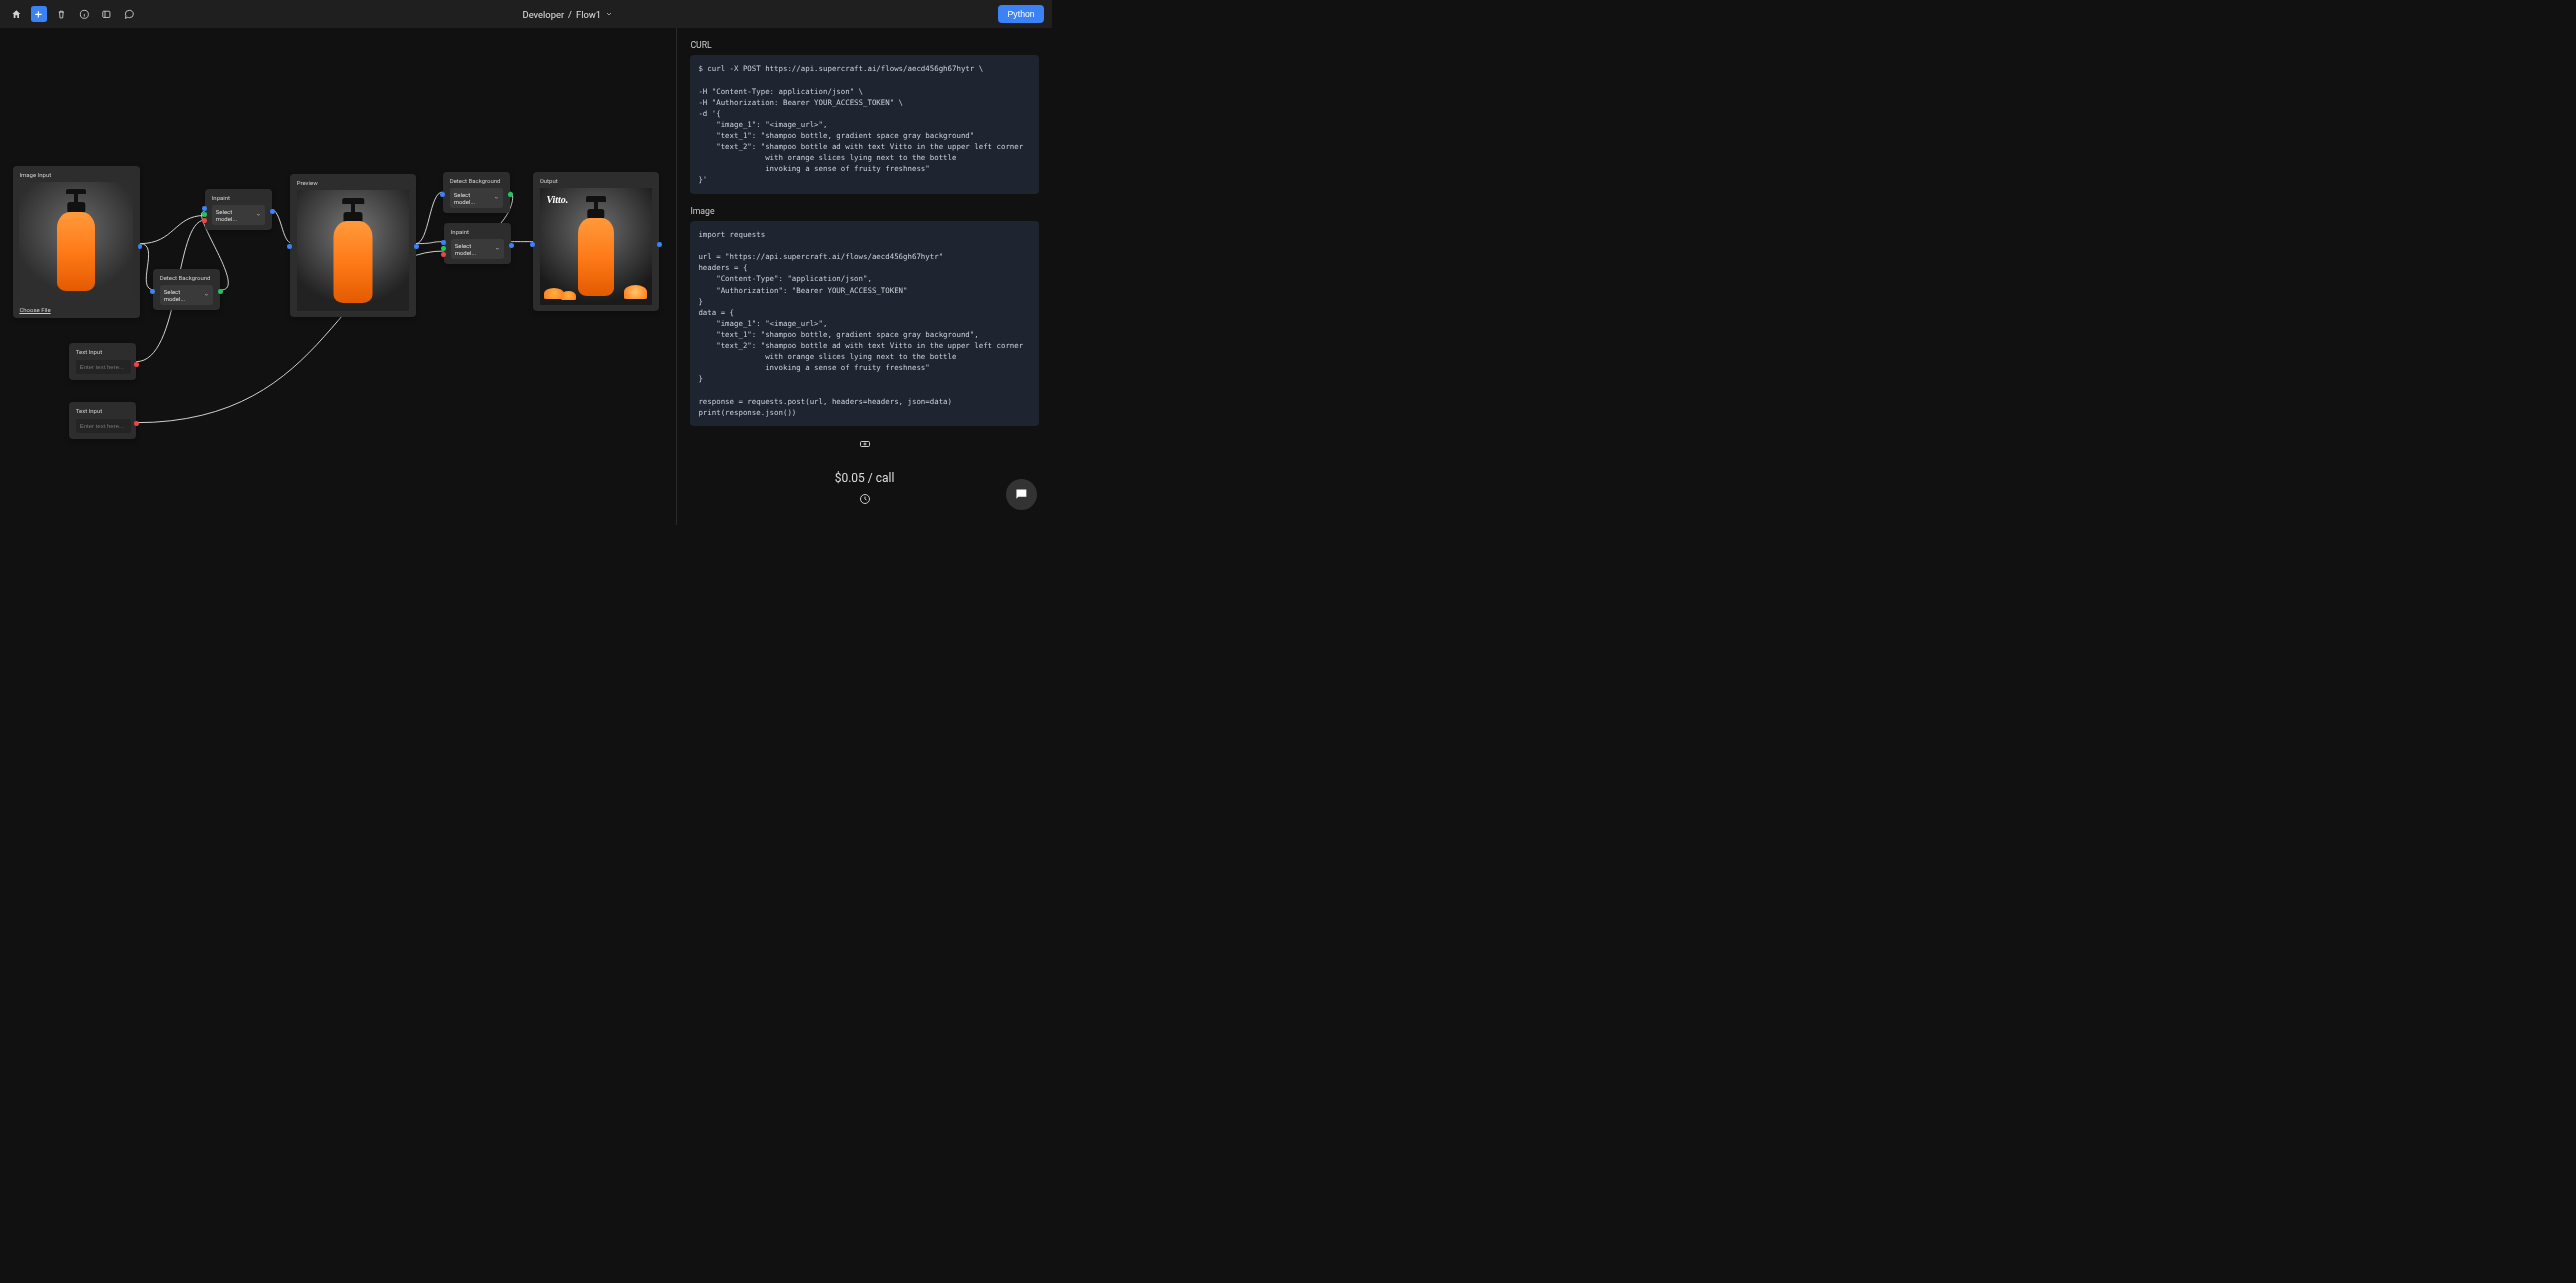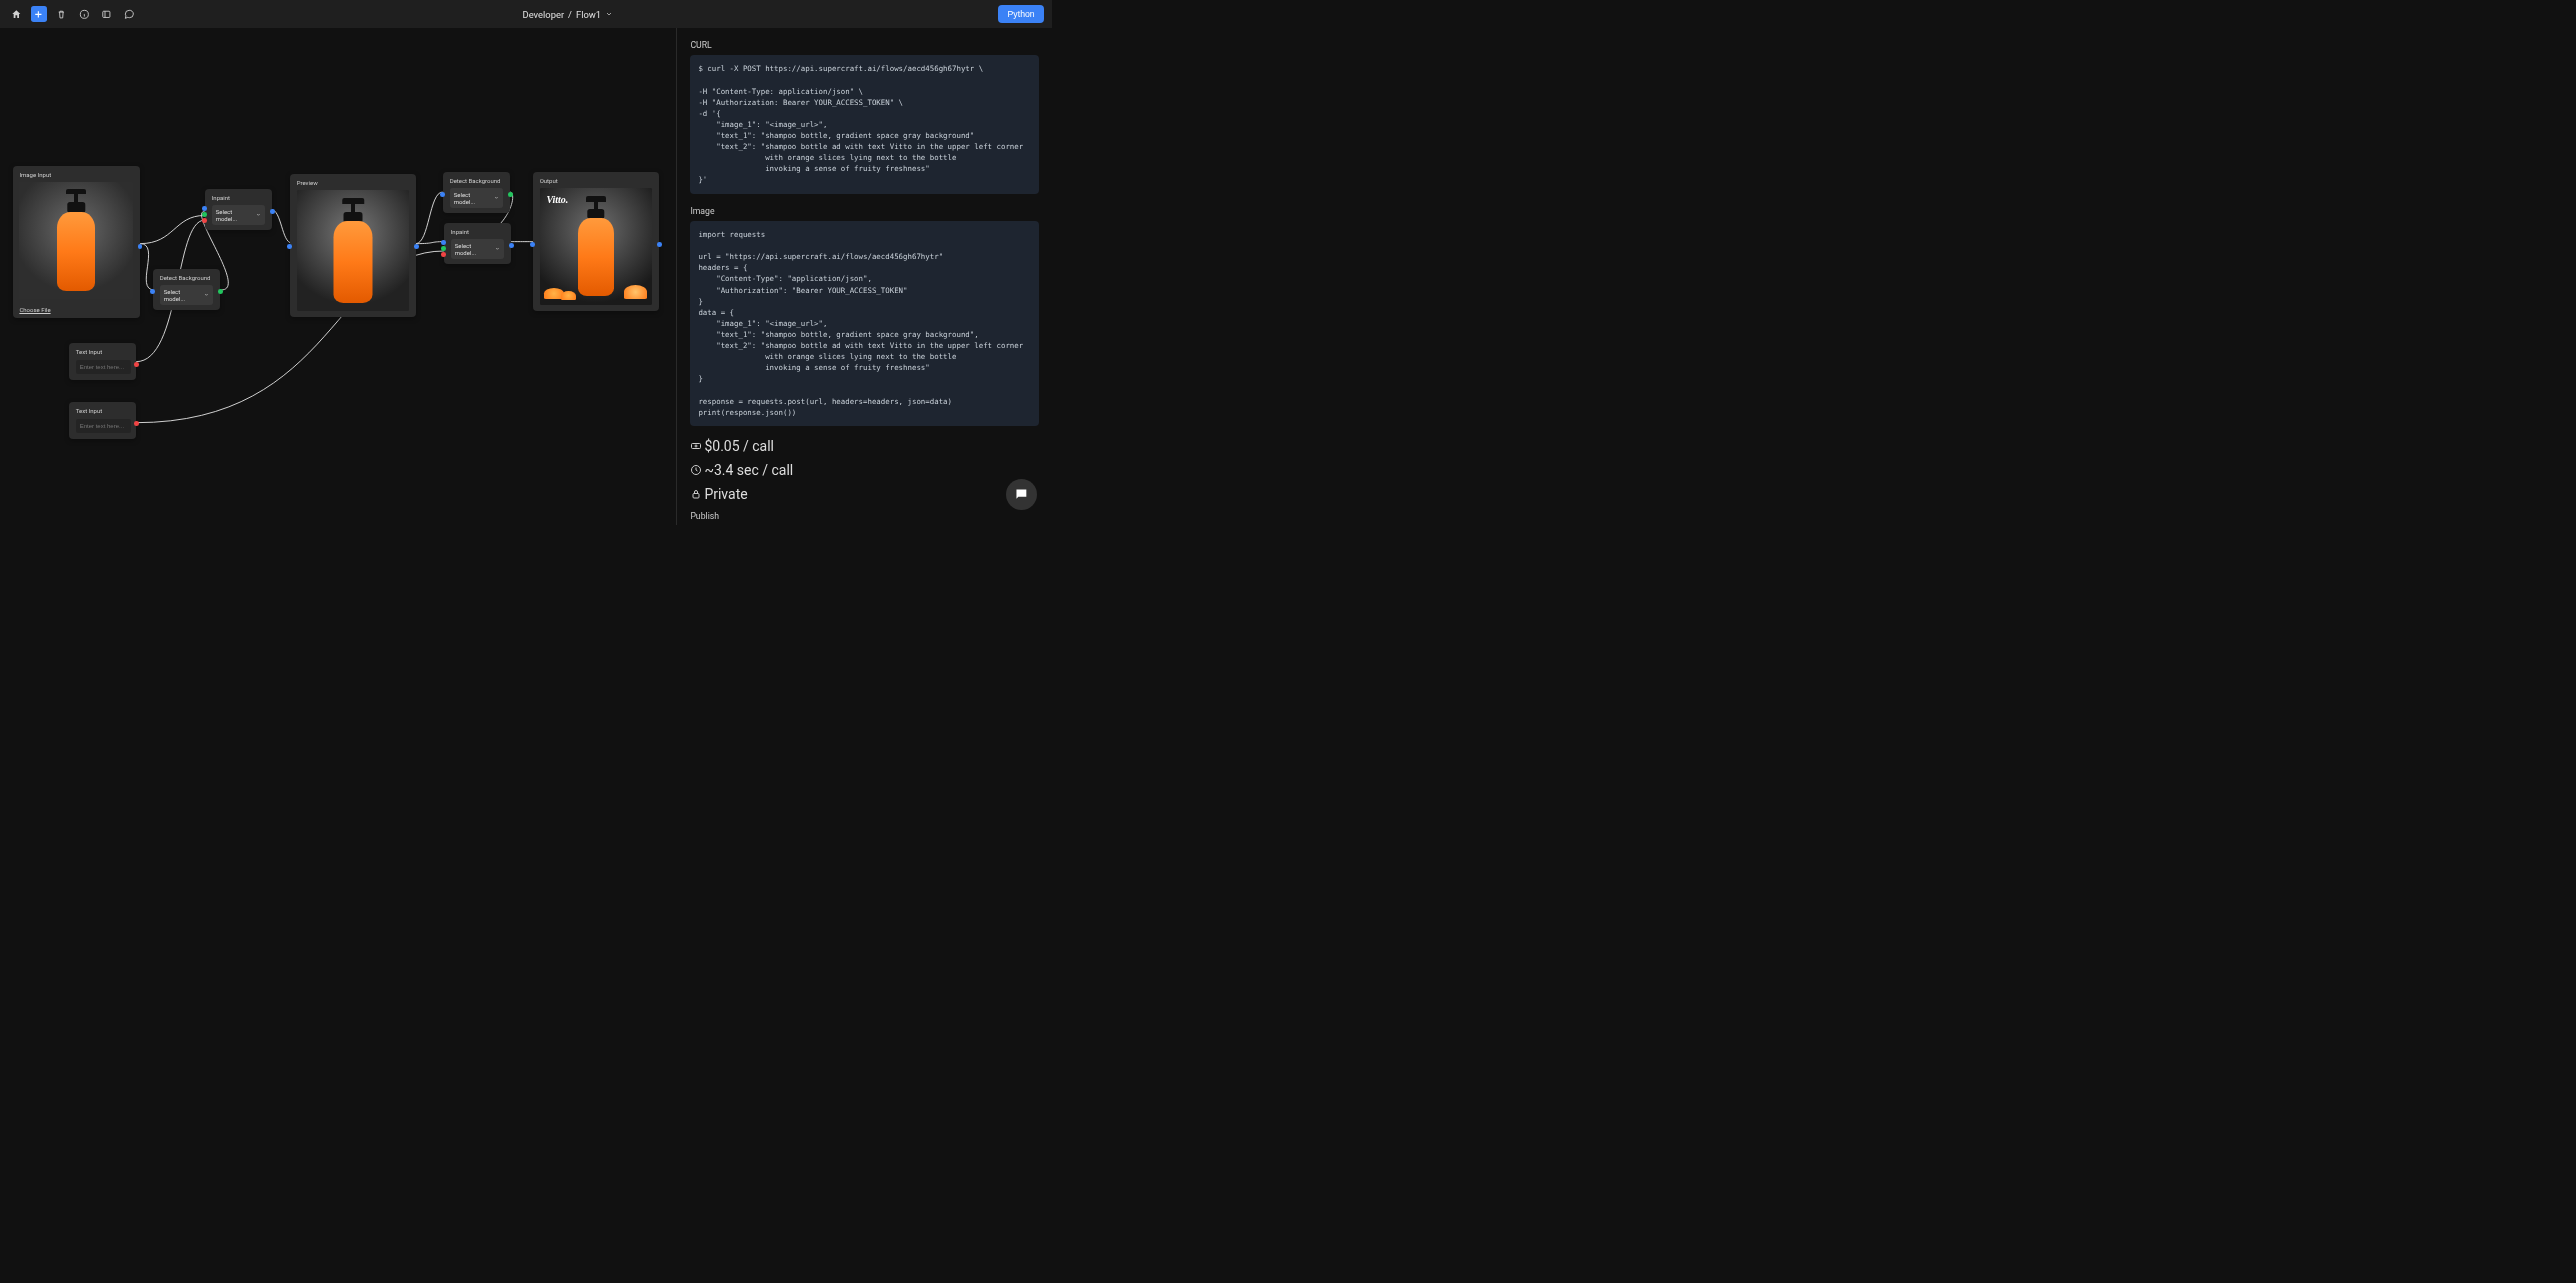--- a/index.html
+++ b/index.html
@@ -139,24 +139,25 @@
   line-height: 1.5;
   padding: 8px;
   border-radius: 4px;
   white-space: pre;
   overflow-x: auto;
   margin-bottom: 12px;
 }
 .meta-row {
   display: flex;
   align-items: center;
-  gap: 2px;
+  gap: 21px;
   margin-bottom: 8px;
-  font-size: 14px;
+  font-size: 12px;
   color: #ddd;
+  flex-direction: column;
 }
 .meta-row svg { width: 12px; height: 12px; color: #ccc; }
 .chat-bubble {
   position: absolute;
   right: 14.8px;
   bottom: 14.8px;
   width: 31px;
   height: 31px;
   border-radius: 50%;
   background: #333333;

